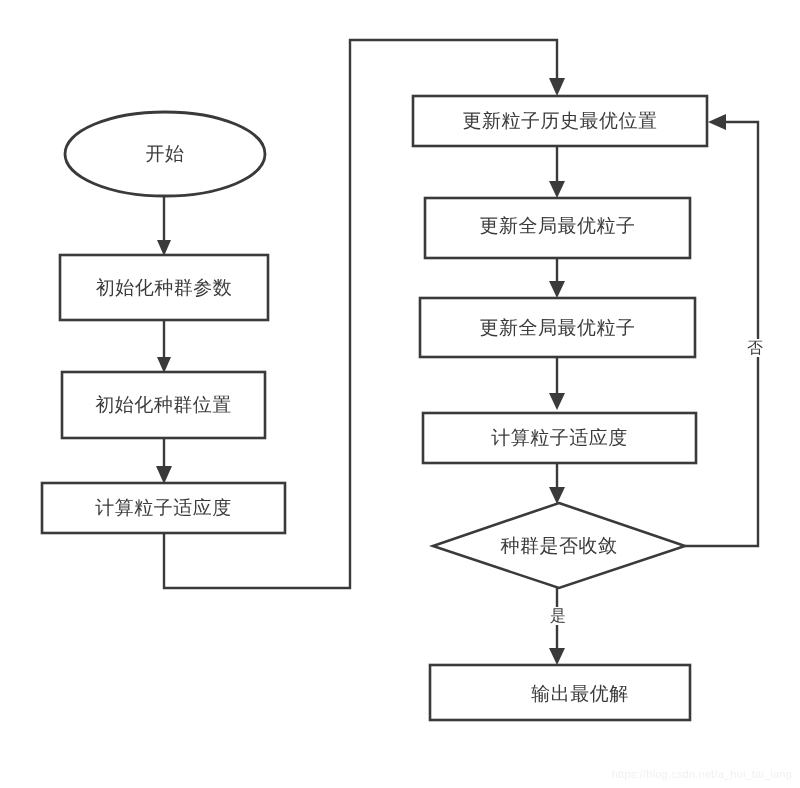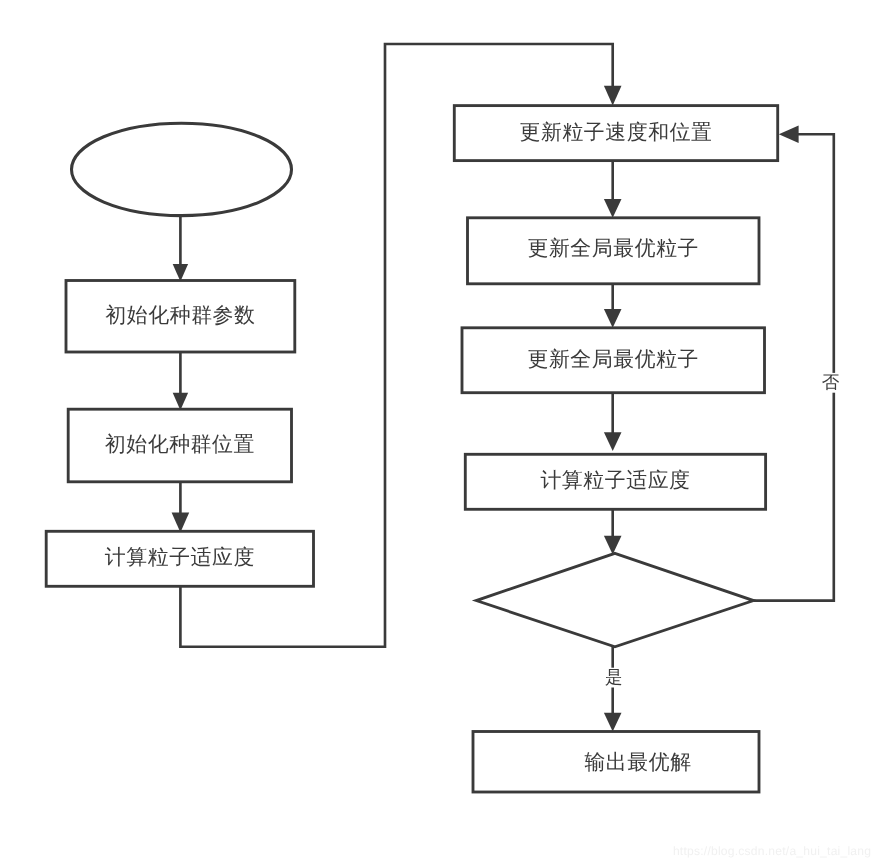--- a/index.html
+++ b/index.html
@@ -149,35 +149,37 @@
 
     <rect class="node-shape" x="420" y="298" width="275" height="59"></rect>
 
     <rect class="node-shape" x="423" y="413" width="273" height="50"></rect>
 
     <polygon class="node-shape" points="559,503 685,546 559,588 433,546"></polygon>
 
     <rect class="node-shape" x="430" y="665" width="260" height="55"></rect>
   </svg>
 
+  <div class="node-label" style="left:65px; top:144px; width:200px;">开始</div>
 
   <div class="node-label" style="left:62px; top:395px; width:203px;">初始化种群位置</div>
 
   <div class="node-label" style="left:60px; top:278px; width:208px;">初始化种群参数</div>
 
   <div class="node-label" style="left:42px; top:498px; width:243px;">计算粒子适应度</div>
 
-  <div class="node-label" style="left:413px; top:111px; width:294px;">更新粒子速度和位置</div>
+  <div class="node-label" style="left:413px; top:111px; width:294px;">更新粒子历史最优位置</div>
 
   <div class="node-label" style="left:425px; top:218px; width:265px;font-family:Liberation Mono, monospace;">更新全局最优粒子</div>
 
   <div class="node-label" style="left:420px; top:318px; width:275px;">更新全局最优粒子</div>
 
   <div class="node-label" style="left:423px; top:428px; width:273px;">计算粒子适应度</div>
 
+  <div class="node-label" style="left:434px; top:536px; width:250px;">种群是否收敛</div>
 
   <div class="node-label" style="left:430px; top:684px; width:260px;padding-left:20px;">输出最优解</div>
 
   <div class="edge-label" style="left:548px; top:607px;">是</div>
 
   <div class="edge-label" style="left:745px; top:339px;">否</div>
 
   <div class="watermark">https://blog.csdn.net/a_hui_tai_lang</div>
 
 </div>

